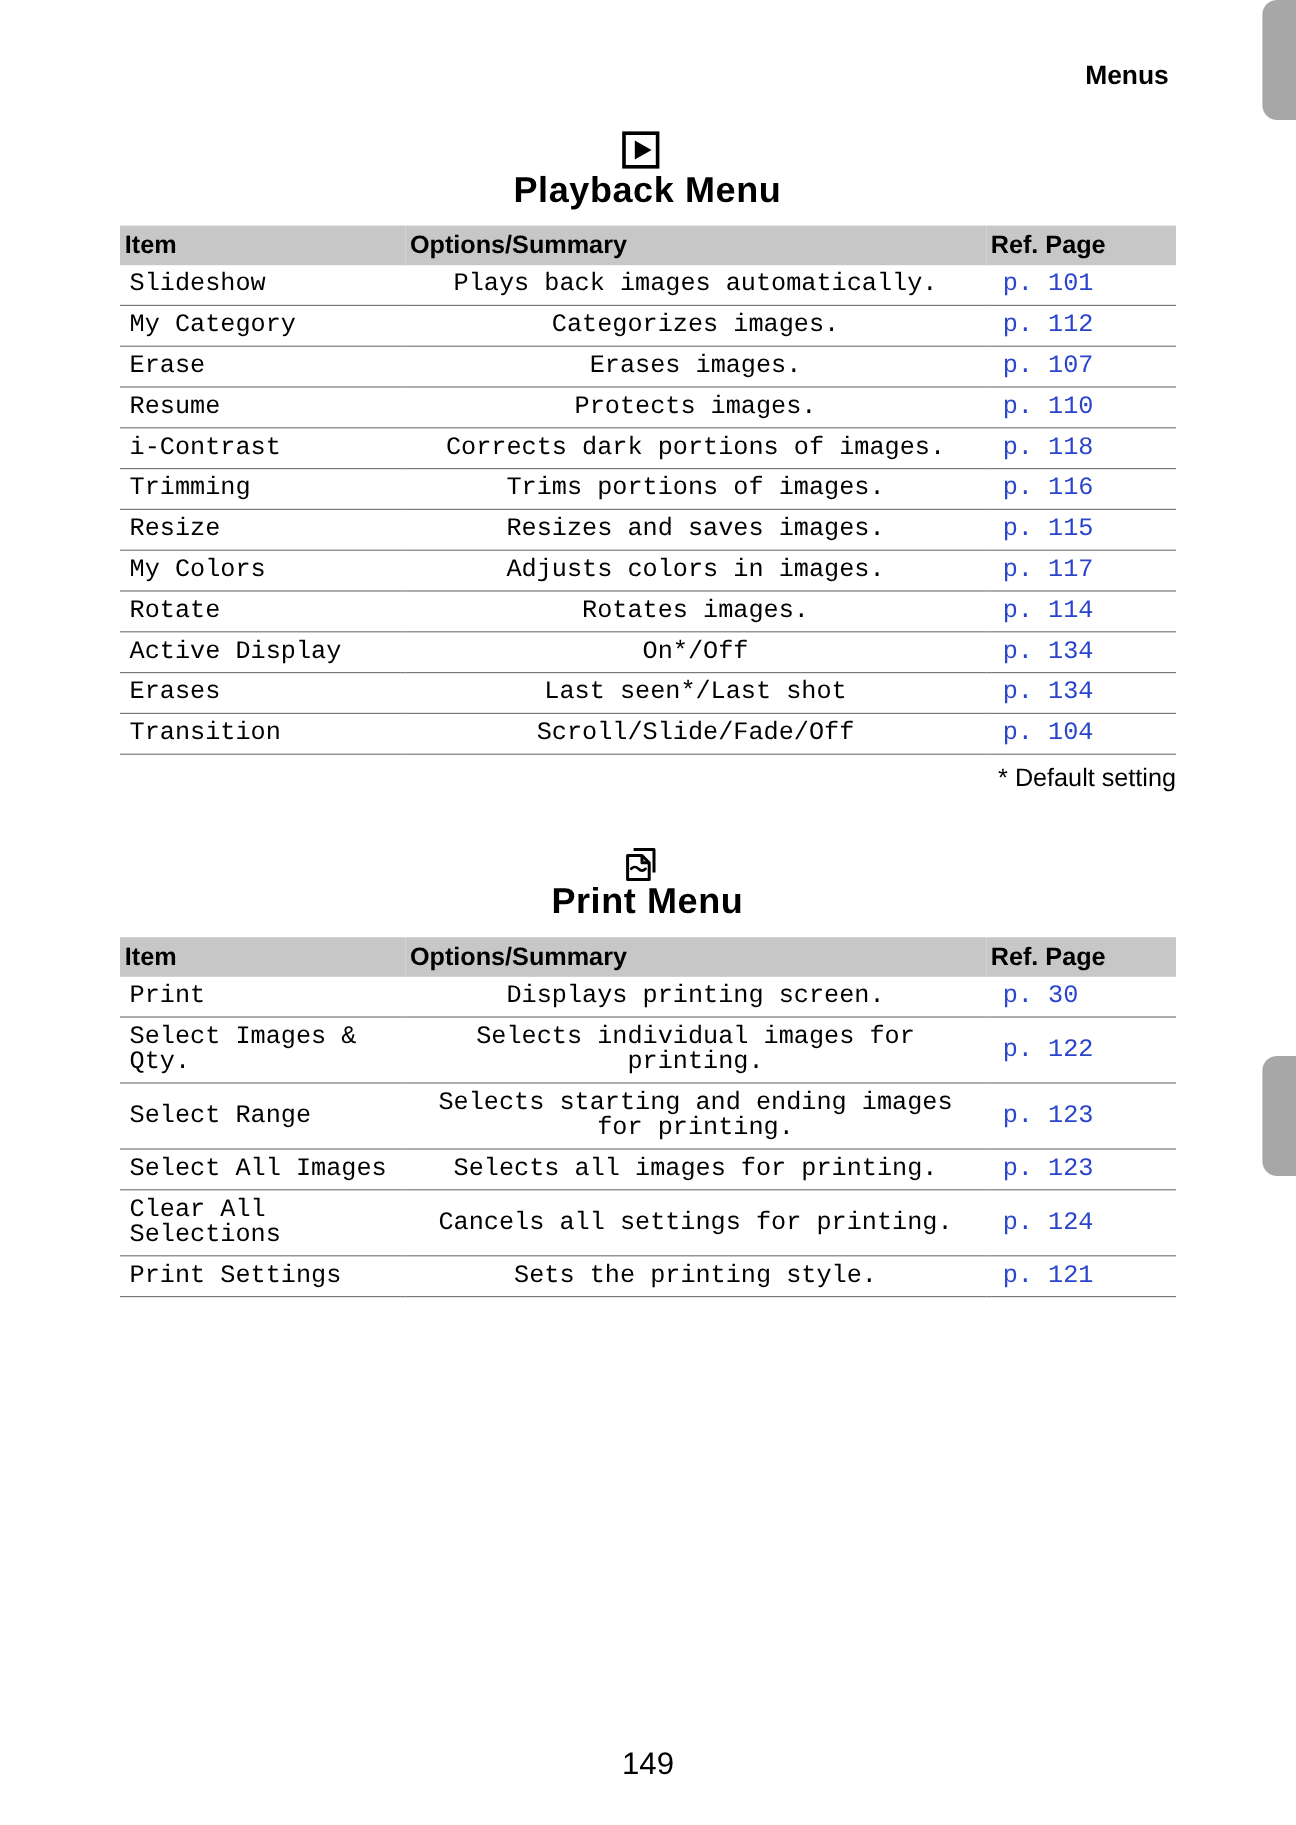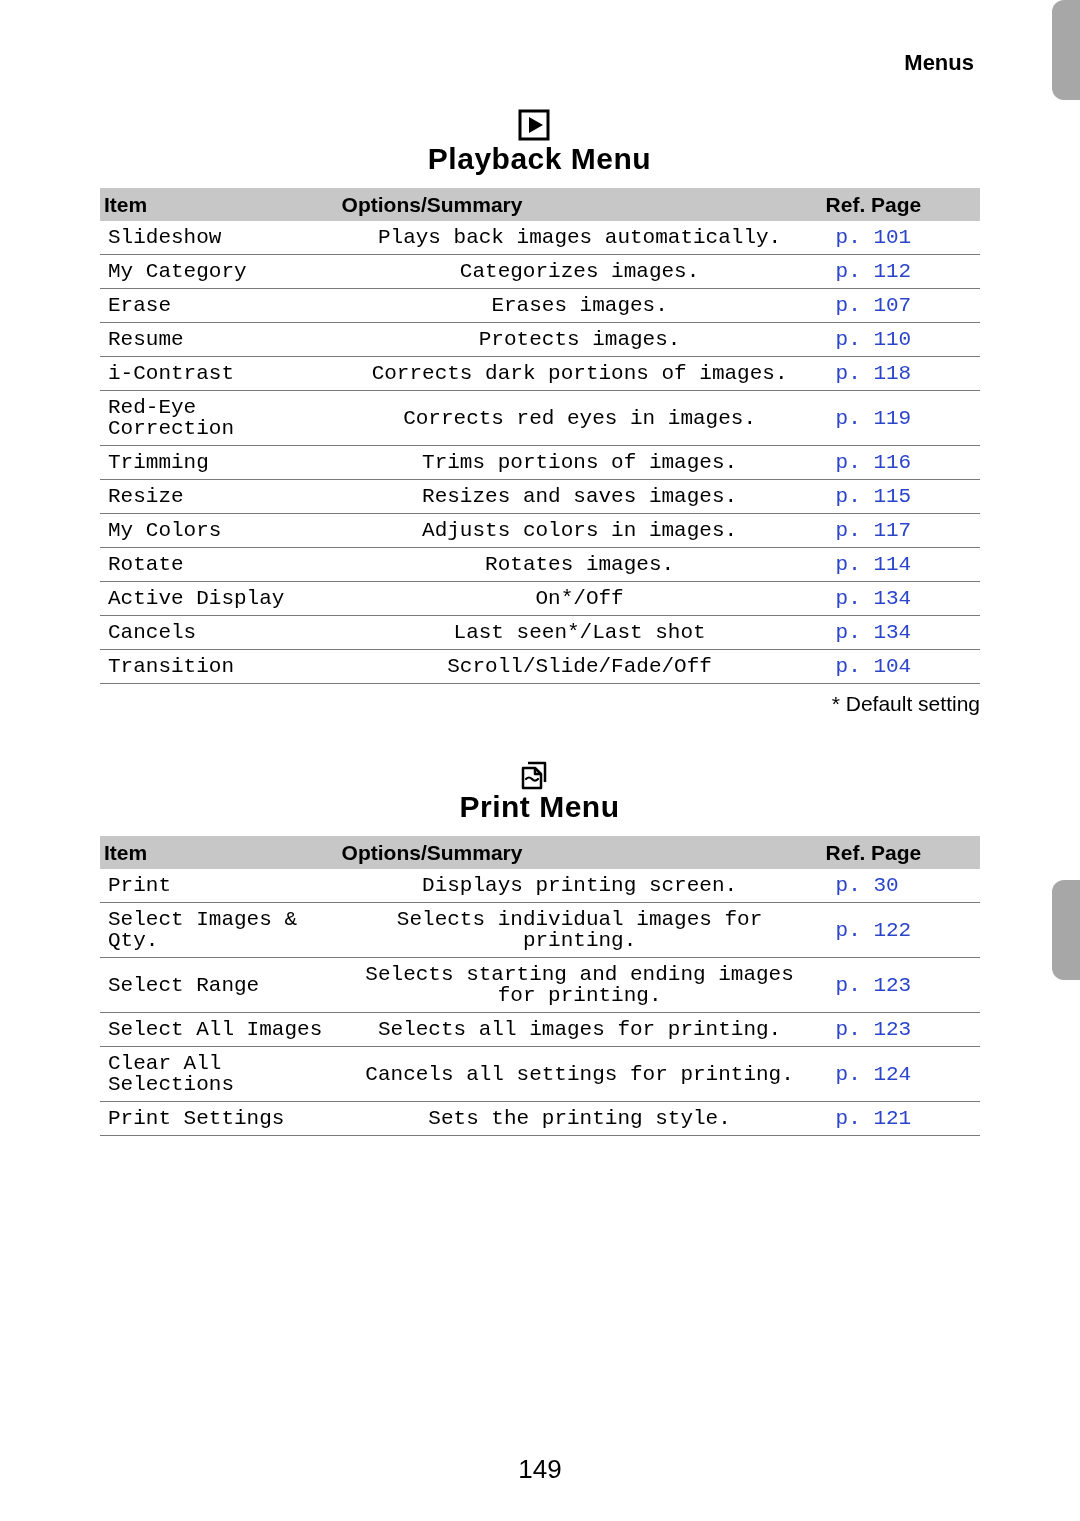--- a/index.html
+++ b/index.html
@@ -179,25 +179,20 @@
             <td class="col-item">Resume</td>
             <td class="col-summary">Protects images.</td>
             <td class="col-ref"><a class="ref-link" href="#">p. 110</a></td>
           </tr>
           <tr>
             <td class="col-item">i-Contrast</td>
             <td class="col-summary">Corrects dark portions of images.</td>
             <td class="col-ref"><a class="ref-link" href="#">p. 118</a></td>
           </tr>
           <tr>
-            <td class="col-item">Red-Eye Correction</td>
-            <td class="col-summary">Corrects red eyes in images.</td>
-            <td class="col-ref"><a class="ref-link" href="#">p. 119</a></td>
-          </tr>
-          <tr>
             <td class="col-item">Trimming</td>
             <td class="col-summary">Trims portions of images.</td>
             <td class="col-ref"><a class="ref-link" href="#">p. 116</a></td>
           </tr>
           <tr>
             <td class="col-item">Resize</td>
             <td class="col-summary">Resizes and saves images.</td>
             <td class="col-ref"><a class="ref-link" href="#">p. 115</a></td>
           </tr>
           <tr>
@@ -209,21 +204,21 @@
             <td class="col-item">Rotate</td>
             <td class="col-summary">Rotates images.</td>
             <td class="col-ref"><a class="ref-link" href="#">p. 114</a></td>
           </tr>
           <tr>
             <td class="col-item">Active Display</td>
             <td class="col-summary">On*/Off</td>
             <td class="col-ref"><a class="ref-link" href="#">p. 134</a></td>
           </tr>
           <tr>
-            <td class="col-item">Cancels</td>
+            <td class="col-item">Erases</td>
             <td class="col-summary">Last seen*/Last shot</td>
             <td class="col-ref"><a class="ref-link" href="#">p. 134</a></td>
           </tr>
           <tr>
             <td class="col-item">Transition</td>
             <td class="col-summary">Scroll/Slide/Fade/Off</td>
             <td class="col-ref"><a class="ref-link" href="#">p. 104</a></td>
           </tr>
         </tbody>
       </table>

